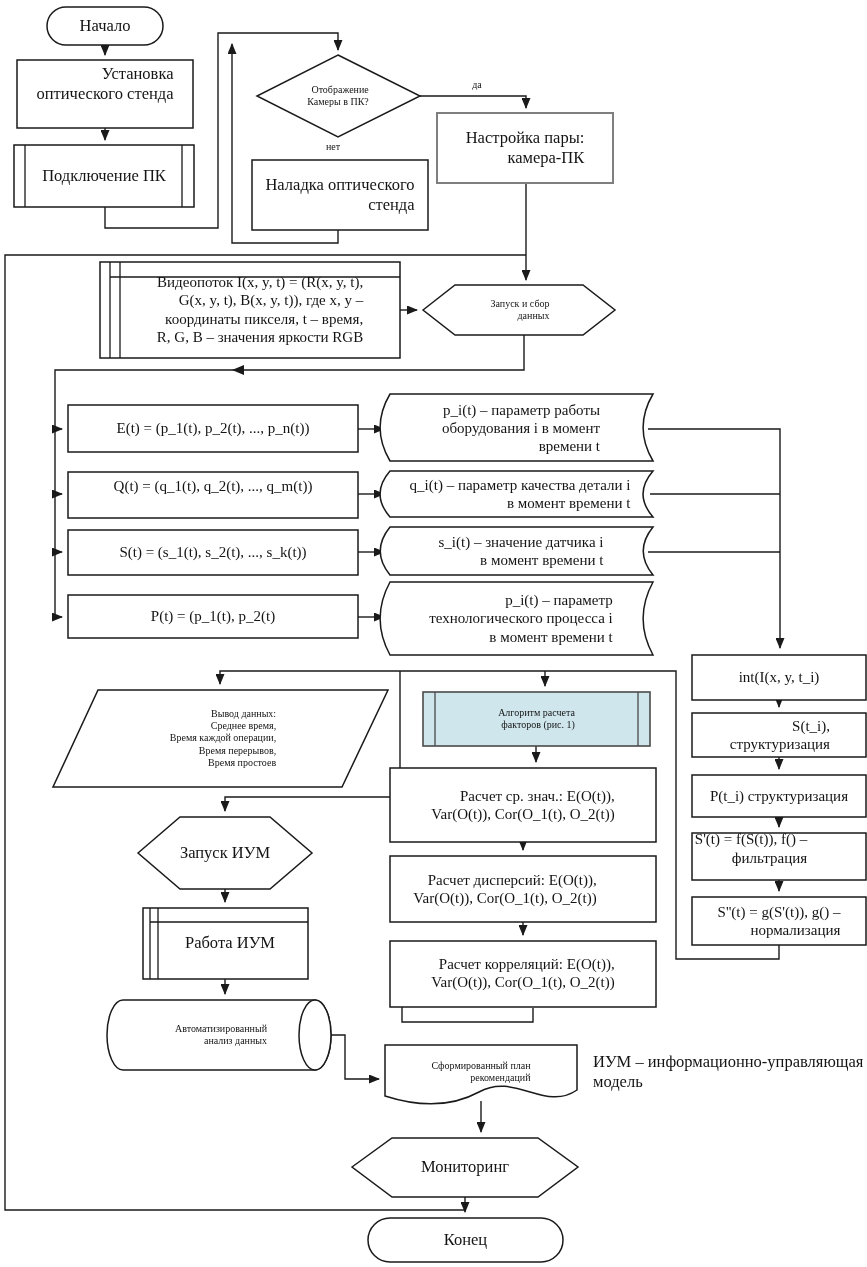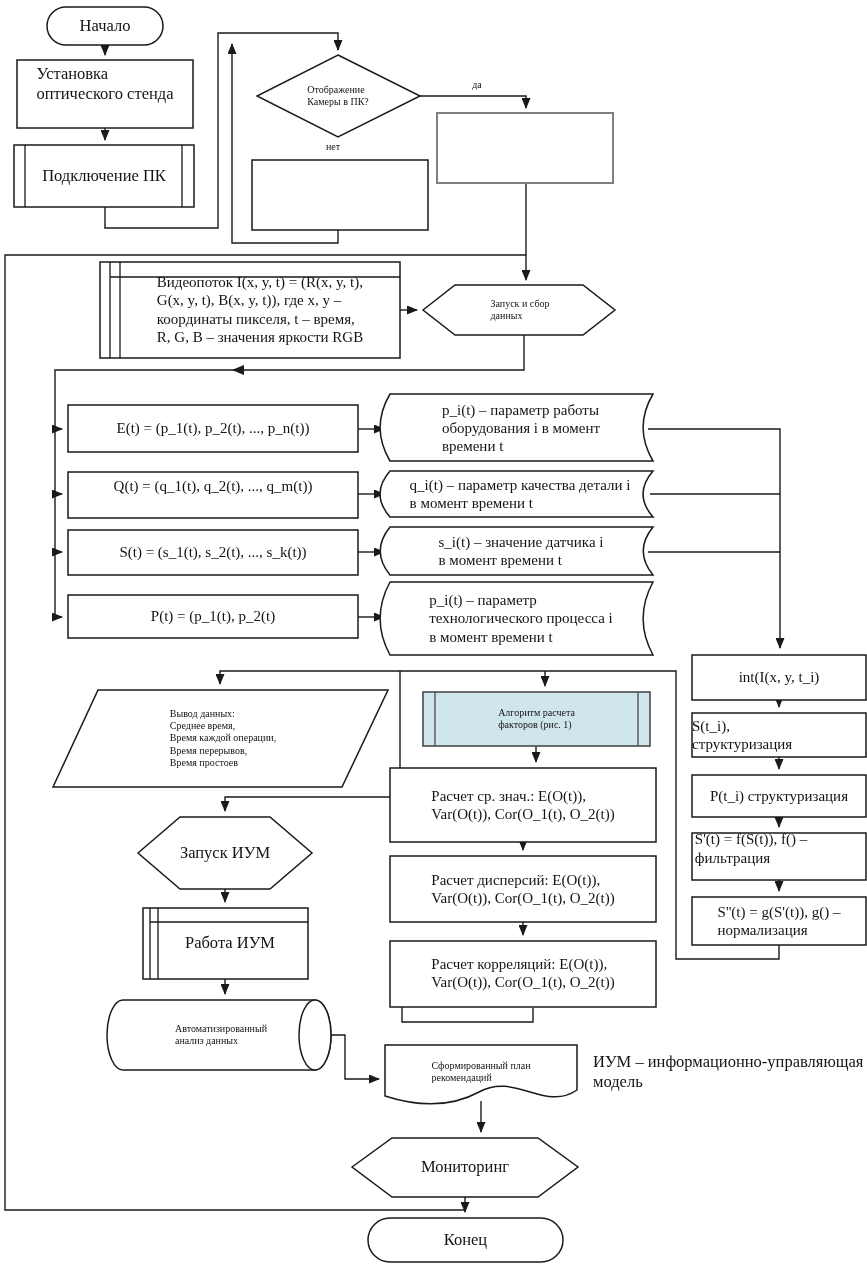--- a/index.html
+++ b/index.html
@@ -5,21 +5,21 @@
   html,body{margin:0;padding:0;background:#fff;}
   #stage{position:relative;width:867px;height:1267px;background:var(--background,#fff);overflow:hidden;}
   svg.canvas{position:absolute;left:0;top:0;}
   .ln{fill:none;stroke:var(--line,#1a1a1a);stroke-width:1.4;}
   .shp{fill:#ffffff;stroke:var(--line,#1a1a1a);stroke-width:1.5;}
   .shp-thin{fill:none;stroke:var(--line,#1a1a1a);stroke-width:1.3;}
   .shp-gray{fill:#ffffff;stroke:var(--pair-setup-border,#7f7f7f);stroke-width:2;}
   .hl{fill:var(--highlight-fill,#cfe6ec);stroke:#4a4a4a;stroke-width:1.6;}
   .hl-bar{fill:none;stroke:#4a4a4a;stroke-width:1.3;}
   .nd{position:absolute;display:flex;align-items:center;justify-content:center;
-      text-align:left;font-family:"Liberation Serif",serif;color:#141414;
+      text-align:right;font-family:"Liberation Serif",serif;color:#141414;
       white-space:pre-line;line-height:1.22;}
   .nd.left{justify-content:flex-start;text-align:left;align-items:flex-start;}
   .fs15{font-size:15px;} .fs155{font-size:10px;} .fs16{font-size:16.5px;}
 </style>
 </head>
 <body>
 
 <div id="stage">
 
 <svg class="canvas" width="867" height="1267" viewBox="0 0 867 1267">
@@ -111,20 +111,24 @@
 </svg>
 
 <div class="nd fs16" style="left:47px;top:7px;width:116px;height:38px">Начало</div>
 <div class="nd fs16" style="left:17px;top:62px;width:176px;height:44px">Установка
 оптического стенда</div>
 <div class="nd fs16" style="left:26px;top:147px;width:156px;height:58px">Подключение ПК</div>
 <div class="nd fs155" style="left:260px;top:58px;width:156px;height:76px">Отображение
 Камеры в ПК?</div>
 <div class="nd fs155" style="left:311px;top:139px;width:44px;height:16px">нет</div>
 <div class="nd fs155" style="left:458px;top:76px;width:38px;height:18px">да</div>
+<div class="nd fs16" style="left:252px;top:162px;width:176px;height:66px">Наладка оптического
+стенда</div>
+<div class="nd fs16" style="left:437px;top:115px;width:176px;height:66px">Настройка пары:
+камера-ПК</div>
 <div class="nd fs15" style="left:124px;top:263px;width:272px;height:93px">Видеопоток  I(x, y, t) = (R(x, y, t),
 G(x, y, t), B(x, y, t)), где x, y –
 координаты пикселя, t – время,
 R, G, B – значения яркости RGB</div>
 <div class="nd fs155" style="left:447px;top:286px;width:146px;height:48px">Запуск и сбор
 данных</div>
 <div class="nd fs15" style="left:68px;top:405px;width:290px;height:47px">E(t) = (p_1(t), p_2(t), ..., p_n(t))</div>
 <div class="nd fs15" style="left:68px;top:472px;width:290px;height:28px">Q(t) = (q_1(t), q_2(t), ..., q_m(t))</div>
 <div class="nd fs15" style="left:68px;top:530px;width:290px;height:45px">S(t) = (s_1(t), s_2(t), ..., s_k(t))</div>
 <div class="nd fs15" style="left:68px;top:595px;width:290px;height:43px">P(t) = (p_1(t), p_2(t)</div>
@@ -151,21 +155,21 @@
 Время перерывов,
 Время простоев</div>
 <div class="nd fs16" style="left:138px;top:817px;width:174px;height:72px">Запуск ИУМ</div>
 <div class="nd fs16" style="left:152px;top:910px;width:156px;height:67px">Работа ИУМ</div>
 <div class="nd fs155" style="left:123px;top:1000px;width:196px;height:70px">Автоматизированный
 анализ данных</div>
 <div class="nd fs155" style="left:437px;top:692px;width:199px;height:54px">Алгоритм расчета
 факторов (рис. 1)</div>
 <div class="nd fs15" style="left:390px;top:770px;width:266px;height:70px">Расчет ср. знач.: E(O(t)),
 Var(O(t)), Cor(O_1(t), O_2(t))</div>
-<div class="nd fs15" style="left:390px;top:856px;width:266px;height:66px">Расчет дисперсий:  E(O(t)),
+<div class="nd fs15" style="left:372px;top:856px;width:266px;height:66px">Расчет дисперсий:  E(O(t)),
 Var(O(t)), Cor(O_1(t), O_2(t))</div>
 <div class="nd fs15" style="left:390px;top:941px;width:266px;height:64px">Расчет корреляций: E(O(t)),
 Var(O(t)), Cor(O_1(t), O_2(t))</div>
 <div class="nd fs155" style="left:385px;top:1046px;width:192px;height:52px">Сформированный план
 рекомендаций</div>
 <div class="nd left fs16" style="left:593px;top:1052px;width:272px;height:54px">ИУМ – информационно-управляющая
 модель</div>
 <div class="nd fs16" style="left:352px;top:1138px;width:226px;height:59px">Мониторинг</div>
 <div class="nd fs16" style="left:368px;top:1218px;width:195px;height:44px">Конец</div>
 

